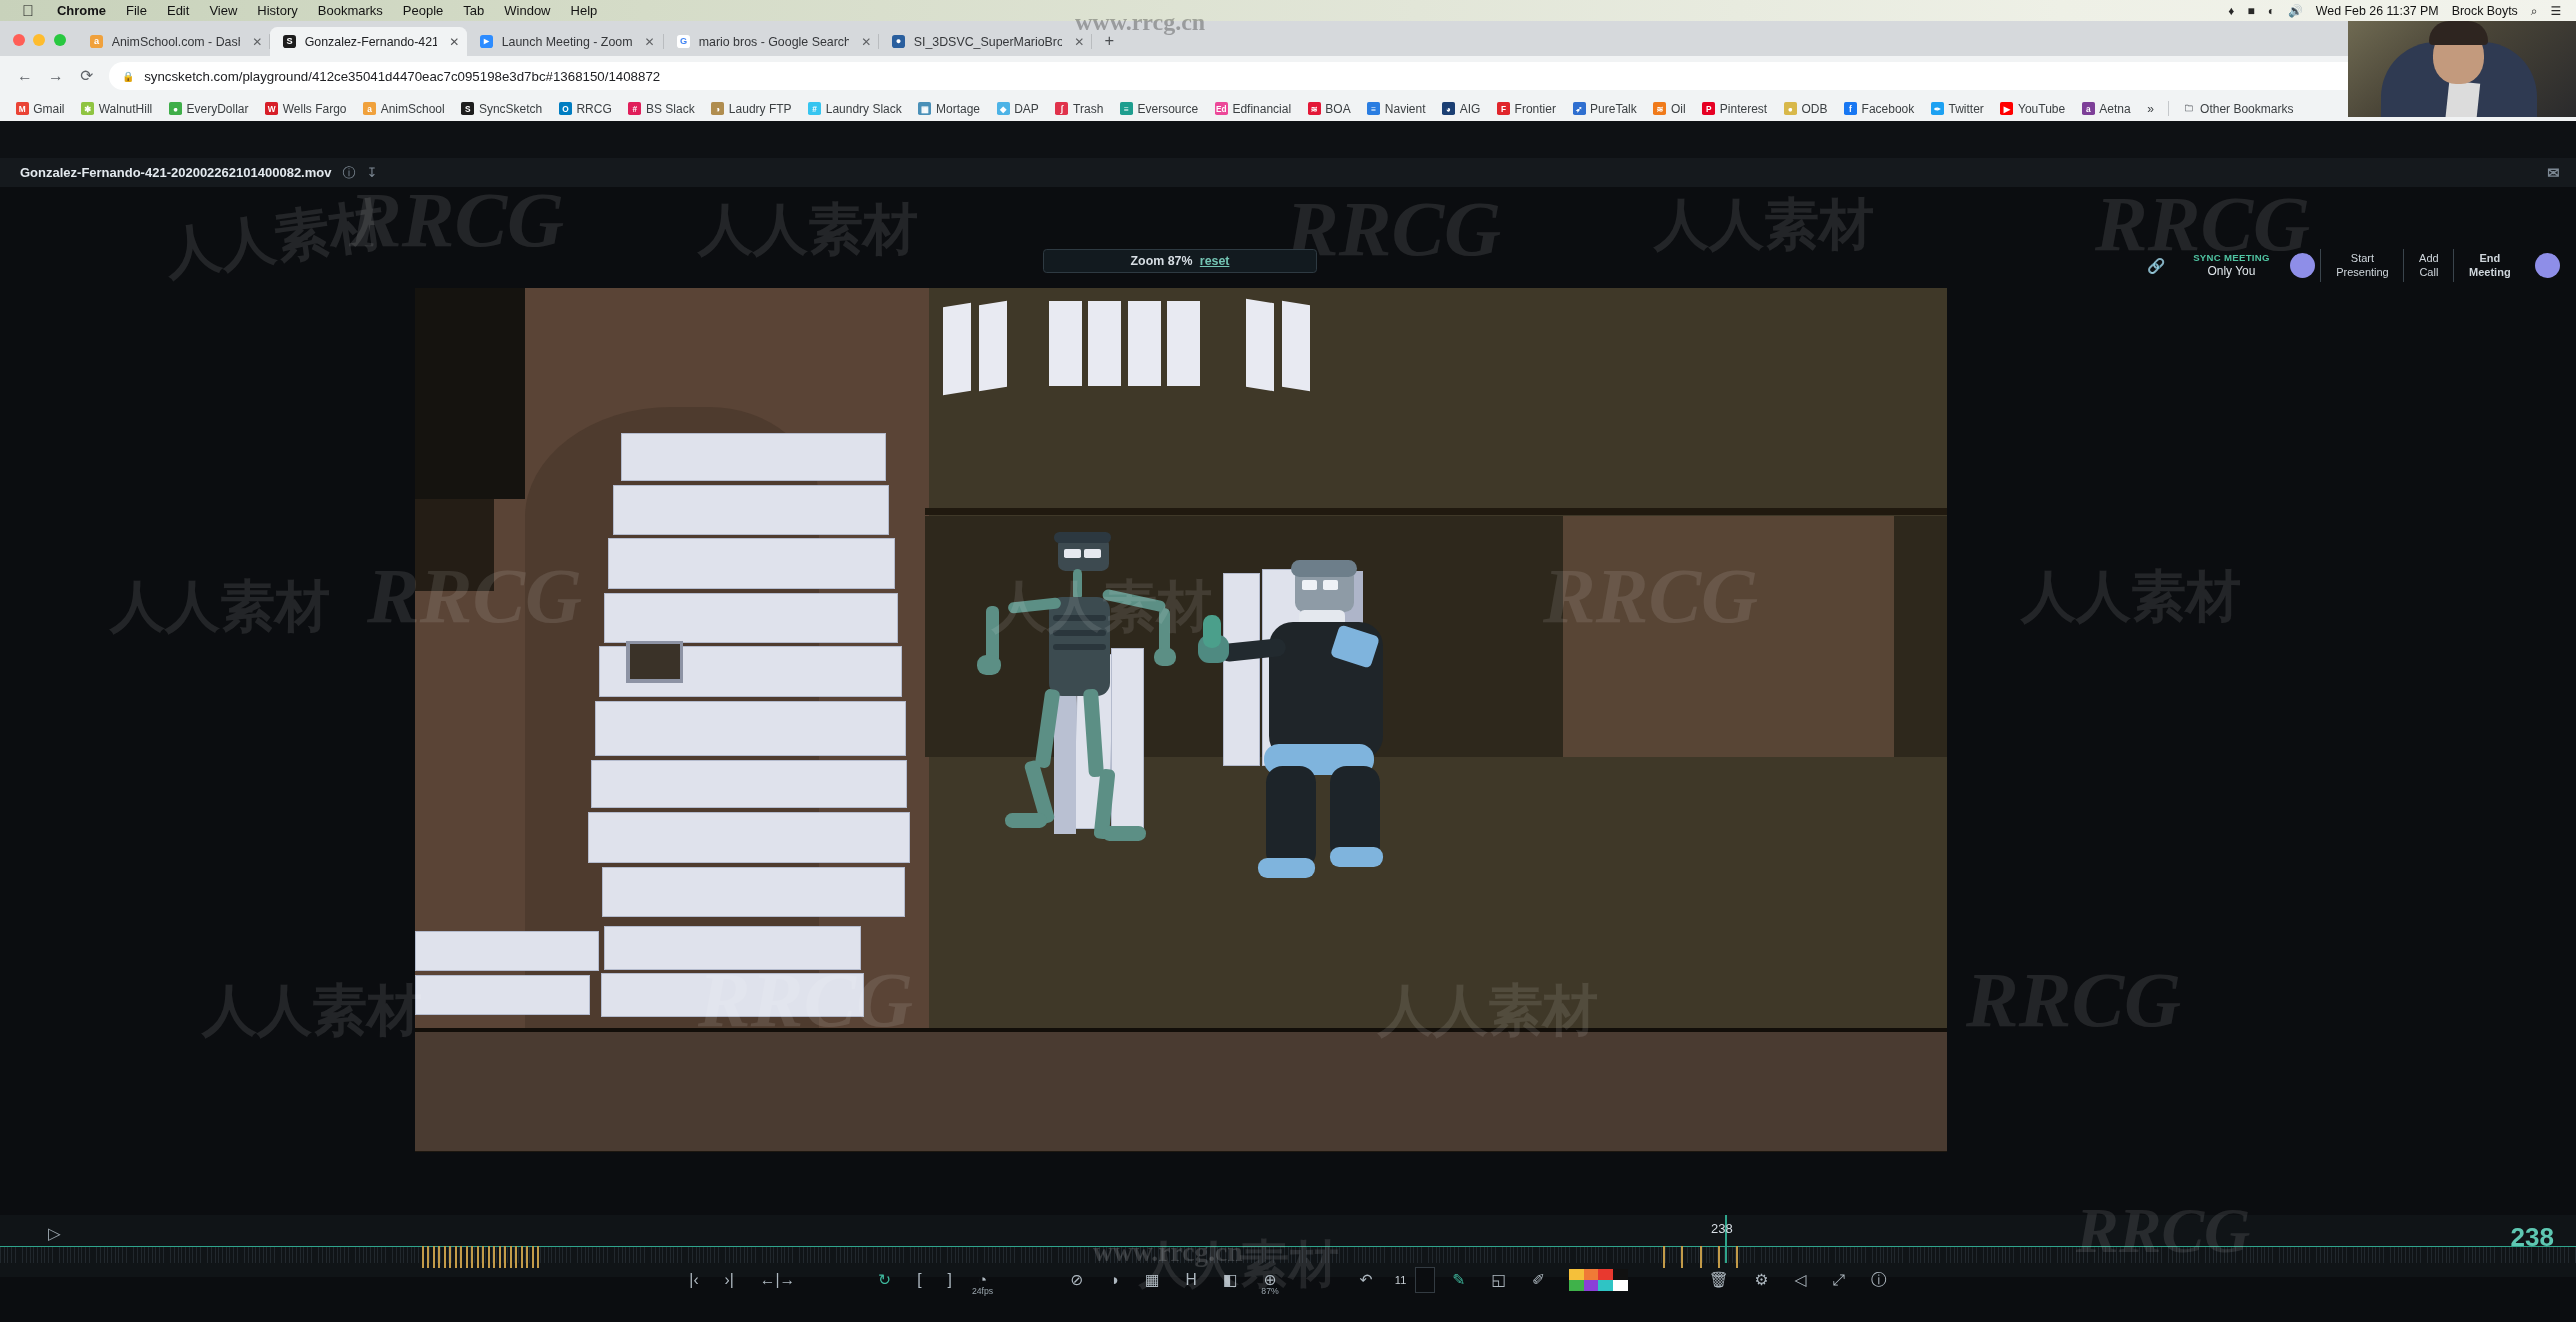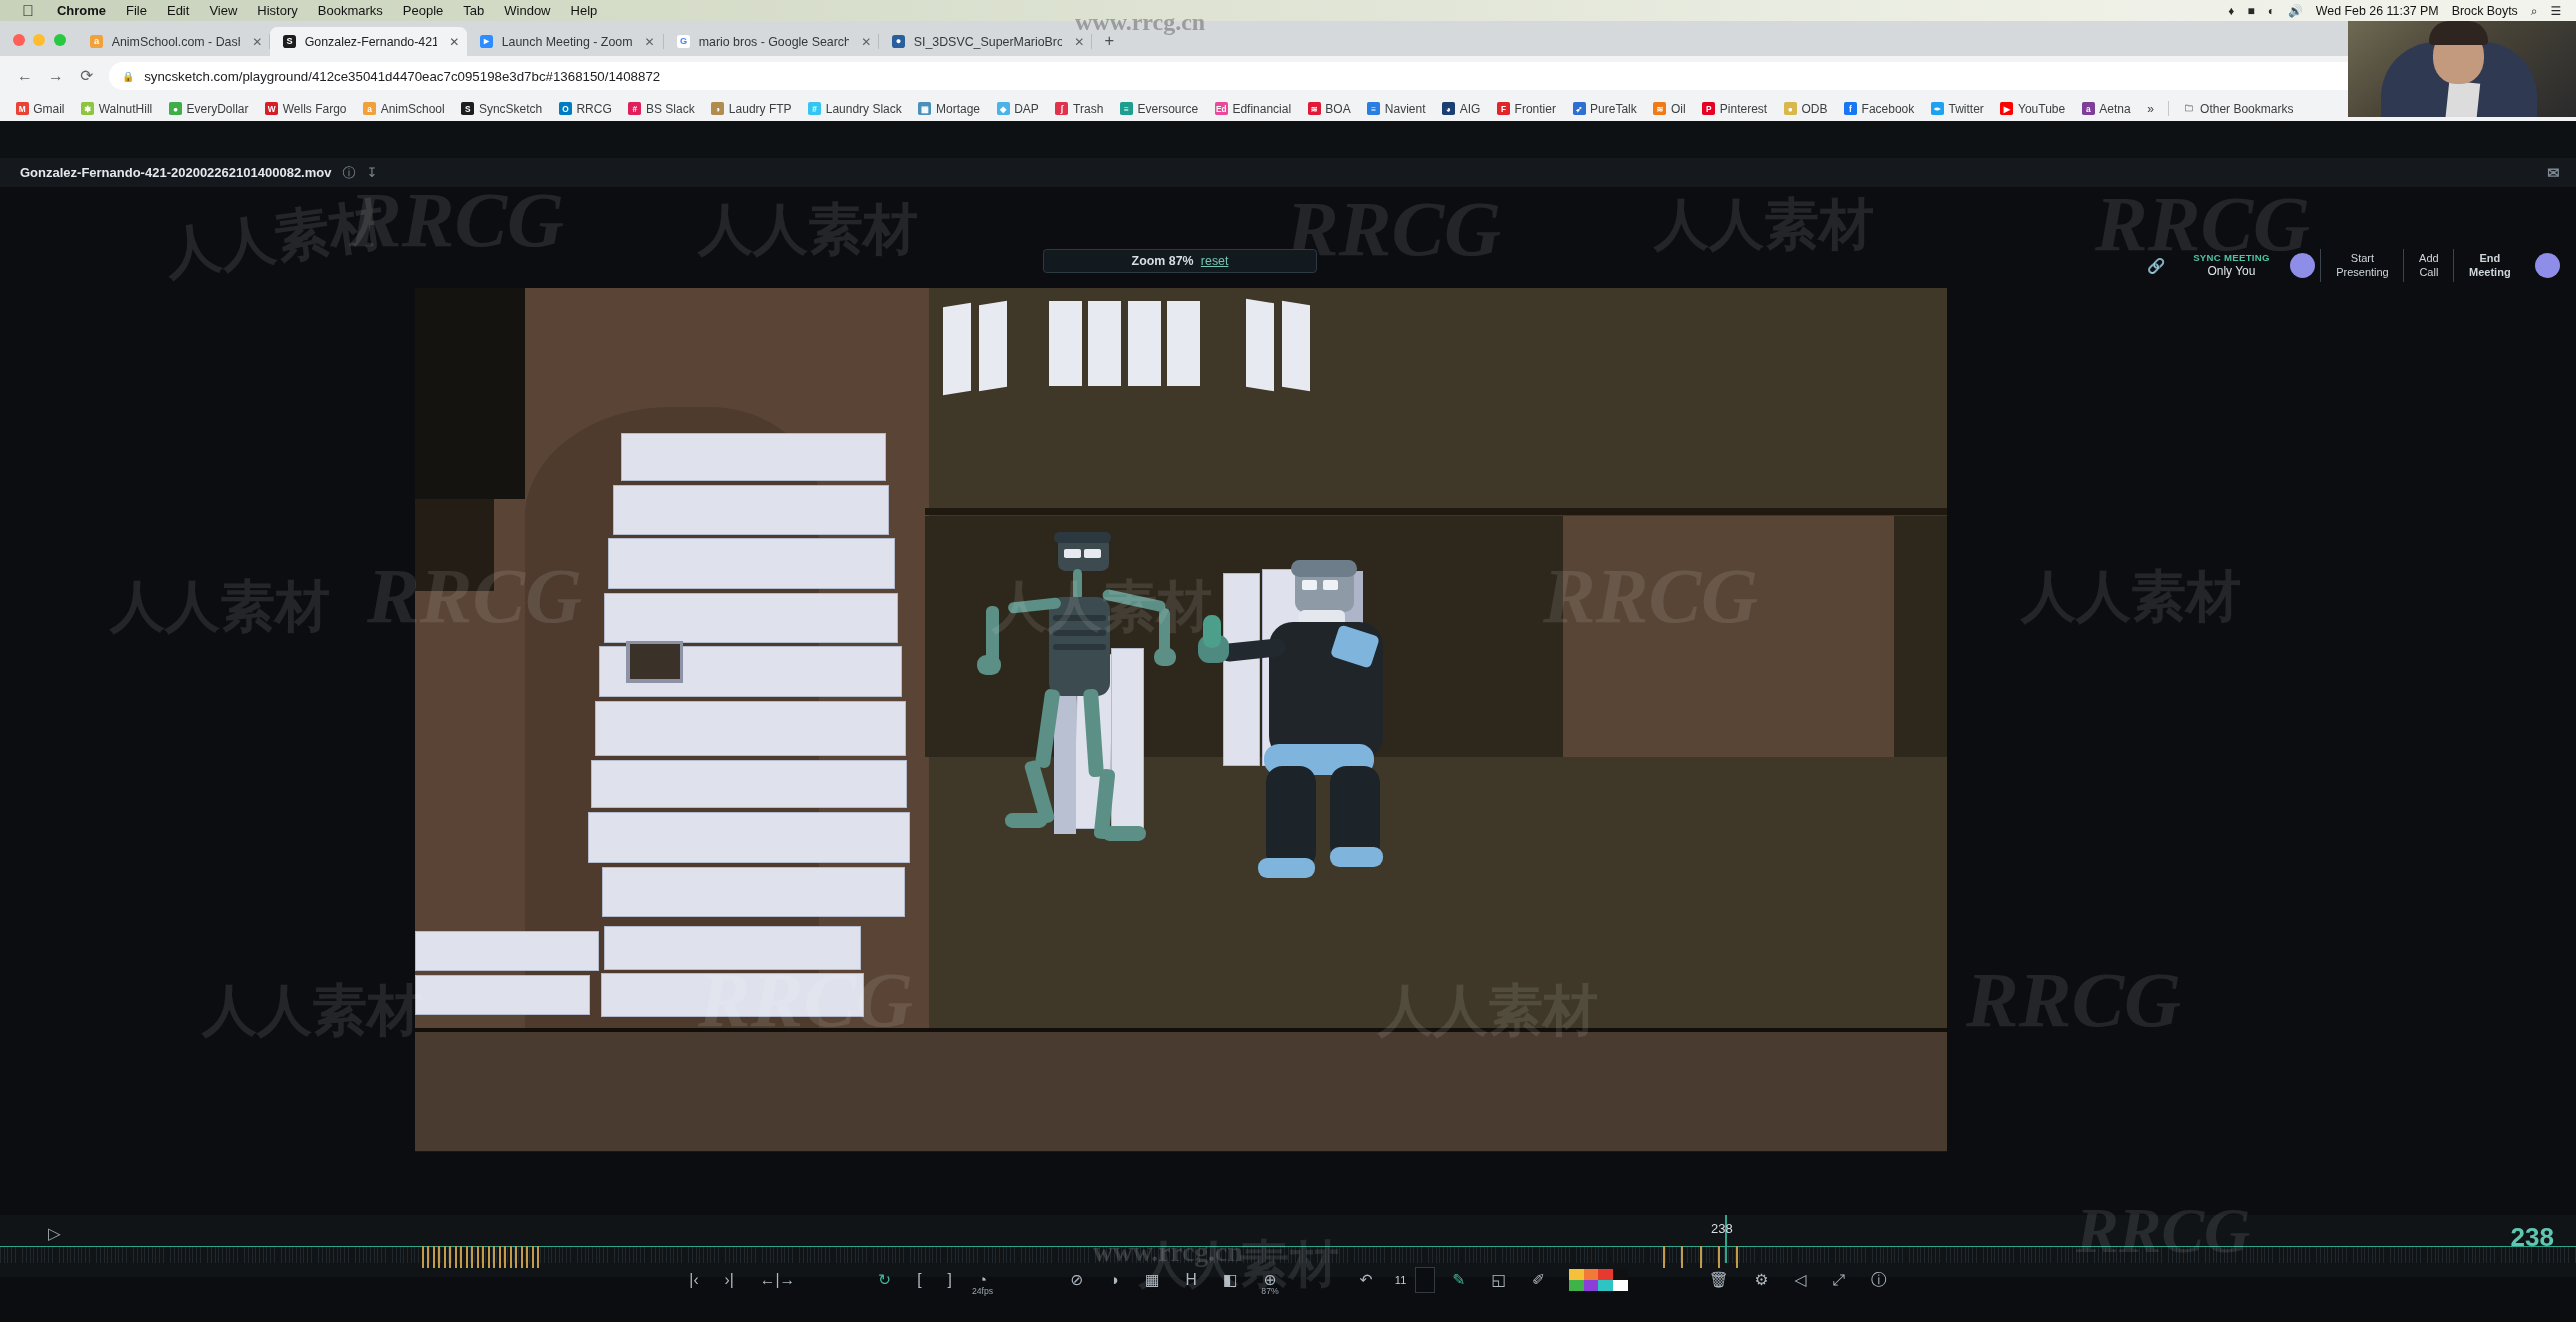--- a/index.html
+++ b/index.html
@@ -88,21 +88,21 @@
     background: conic-gradient(from 200deg, #e0425e, #e8a33d, #2fbd8f, #3b78c8, #e0425e); position:relative;}
   .ss-logo::after{content:""; position:absolute; inset:4.6px; border:2.3px solid #fff; border-radius:50% 1.8px 50% 1.8px; }
   .ss-logo-label { margin-left:15.6px; font-size:13.8px; color:#b9c2c9; }
 
   .zoom-pill {
     position:absolute; left:1043px; top:128px; width:274px; height:24px;
     background:#121a1f; border:0.9px solid #2e3a42; border-radius:3.7px;
     display:flex; align-items:center; justify-content:center; gap:7.3px;
     font-size:12.4px; color:#d7dee4; font-weight:bold; z-index:6;
   }
-  .zoom-pill .rst { color:#74c5b4; font-weight:normal; text-decoration:underline; }
+  .zoom-pill .rst { color:#74c5b4; font-weight:bold; text-decoration:underline; }
 
   .zoom-ctl {
     position:absolute; right:0; top:125px; height:39px; display:flex; align-items:center;
     font-size:11px; color:#cfd6dc; z-index:6;
   }
   .zc-block { display:flex; flex-direction:column; align-items:center; justify-content:center;
     padding: 0 14.7px; line-height:1.25; text-align:center; border-left:0.9px solid #3a444c; height:33px;}
   .zc-block.b { font-weight:bold; }
   .zc-sync { color:#4fc3a1; font-size:9.6px; letter-spacing:0.3px; font-weight:bold; }
   .zc-you { color:#dfe5ea; font-size:12px; }

